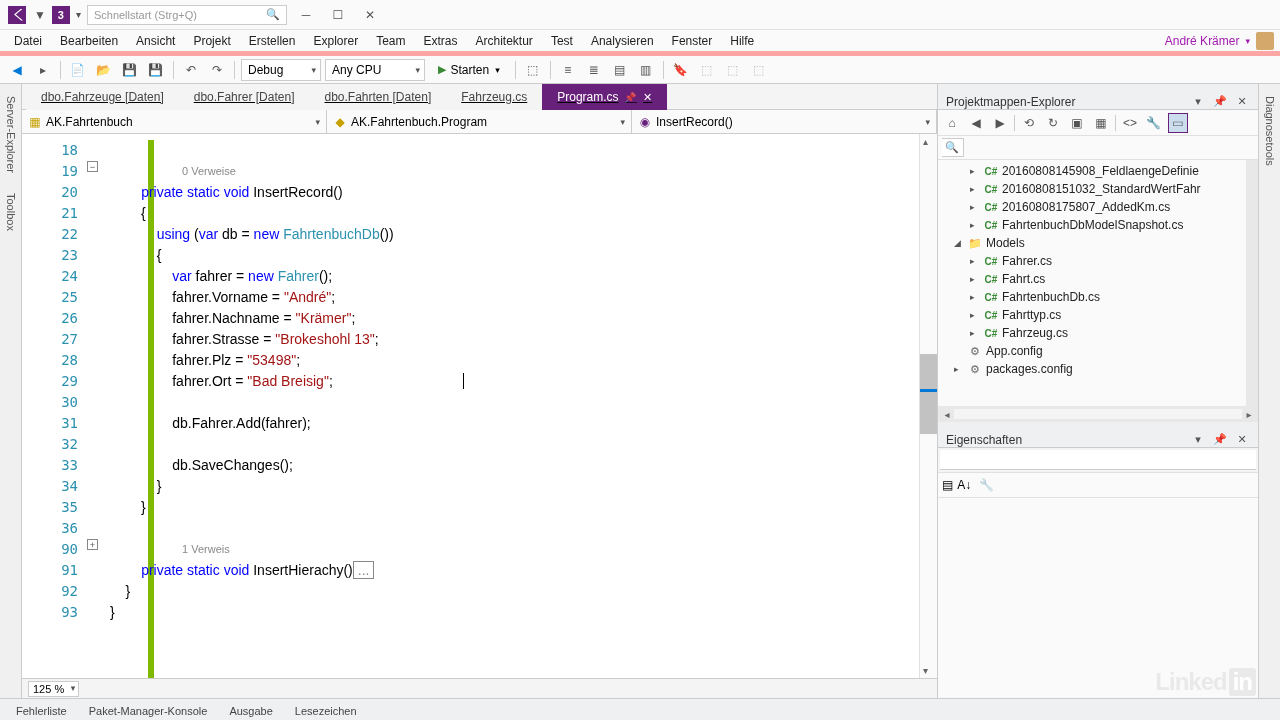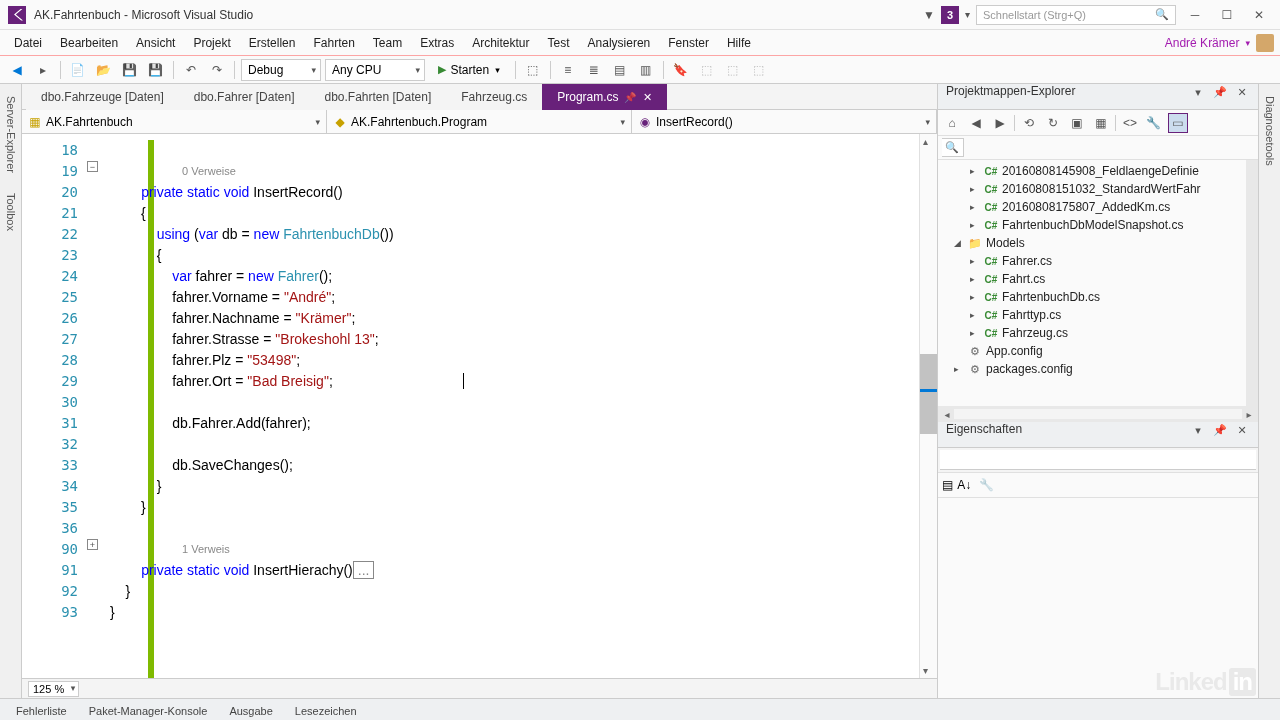--- a/index.html
+++ b/index.html
@@ -9,41 +9,41 @@
 .titlebar .vs-icon { width: 18px; height: 18px; background: #68217a; margin-right: 8px; position: relative; }
 .titlebar .vs-icon::before { content: ''; position: absolute; inset: 3px; background: #fff; clip-path: polygon(100% 0, 40% 50%, 100% 100%, 85% 100%, 25% 50%, 85% 0); }
 .titlebar .title { flex: 1; color: #333; }
 .titlebar .right-controls { display: flex; align-items: center; gap: 6px; }
 .titlebar .ml-box { width: 18px; height: 18px; background: #68217a; color: #fff; display: flex; align-items: center; justify-content: center; font-size: 11px; font-weight: bold; }
 .titlebar .dd { font-size: 10px; color: #555; }
 .quickstart { width: 200px; height: 20px; border: 1px solid #ccc; padding: 2px 6px; background: #fff; font-size: 11px; color: #999; display: flex; align-items: center; }
 .quickstart .search-ic { margin-left: auto; color: #666; }
 .win-btn { width: 26px; height: 20px; display: flex; align-items: center; justify-content: center; color: #555; font-size: 12px; }
 
-.menubar { height: 26px; background: #fafafa; display: flex; align-items: center; padding: 0 6px; gap: 2px; border-bottom: 1px solid #fca5a5; }
+.menubar { height: 26px; background: #fafafa; display: flex; align-items: center; padding: 0 6px; gap: 2px; border-bottom: 5px solid #fca5a5; }
 .menubar .mitem { padding: 4px 8px; color: #222; cursor: pointer; }
 .menubar .user-area { margin-left: auto; display: flex; align-items: center; gap: 6px; color: #a21caf; }
 .menubar .avatar { width: 18px; height: 18px; background: #d4a76a; border-radius: 2px; }
 
 .toolbar { height: 28px; background: #fafafa; display: flex; align-items: center; padding: 0 6px; gap: 4px; border-bottom: 1px solid #ccc; }
 .toolbar .tb-ic { width: 22px; height: 22px; display: flex; align-items: center; justify-content: center; color: #555; }
 .toolbar .tb-sep { width: 1px; height: 18px; background: #ccc; margin: 0 2px; }
 .toolbar .dropdown { height: 22px; border: 1px solid #ccc; background: #fff; padding: 0 18px 0 6px; display: flex; align-items: center; position: relative; min-width: 80px; }
 .toolbar .dropdown::after { content: '▾'; position: absolute; right: 4px; font-size: 9px; color: #555; }
 .toolbar .start-btn { display: flex; align-items: center; gap: 4px; padding: 3px 8px; border: 1px solid transparent; }
 .toolbar .play { color: #388a34; font-size: 11px; }
 
 .main-area { display: flex; height: 614px; }
 
 .left-rail { width: 22px; background: #f0f0f0; border-right: 1px solid #ccc; display: flex; flex-direction: column; align-items: center; gap: 8px; padding-top: 6px; }
 .rail-text { writing-mode: vertical-rl; font-size: 11px; color: #555; cursor: pointer; padding: 6px 0; }
 
 .editor-zone { flex: 1; display: flex; flex-direction: column; border-right: 1px solid #ccc; }
 
-.doc-tabs { height: 26px; background: #f4f4f4; display: flex; align-items: flex-end; padding: 0 4px; gap: 0; border-bottom: 1px solid #ccc; }
+.doc-tabs { height: 26px; background: #f4f4f4; display: flex; align-items: flex-end; padding: 0 4px; gap: 0; border-bottom: 1px solid #ccc; text-decoration: underline; }
 .doc-tab { padding: 5px 14px; background: #f4f4f4; border: 1px solid transparent; color: #444; display: flex; align-items: center; gap: 6px; cursor: pointer; position: relative; top: 1px; }
 .doc-tab.active { background: #68217a; color: #fff; border: 1px solid #68217a; }
 .doc-tab .pin { font-size: 10px; opacity: 0.7; }
 .doc-tab .close { font-size: 11px; }
 
 .nav-bar { height: 24px; background: #fafafa; display: flex; border-bottom: 1px solid #ccc; }
 .nav-item { flex: 1; display: flex; align-items: center; padding: 0 6px; border-right: 1px solid #ccc; gap: 4px; position: relative; }
 .nav-item::after { content: '▾'; position: absolute; right: 6px; font-size: 9px; color: #555; }
 .nav-ic { width: 14px; height: 14px; display: inline-flex; align-items: center; justify-content: center; }
 .yellow-ic { color: #c7a100; }
@@ -62,21 +62,21 @@
 .right-margin { width: 18px; background: #fafafa; border-left: 1px solid #e0e0e0; position: relative; }
 .right-margin .scroll-handle { position: absolute; left: 0; right: 0; top: 220px; height: 80px; background: #c2c2c2; }
 .right-margin .caret-mark { position: absolute; left: 0; right: 0; height: 3px; background: #0078d7; top: 255px; }
 .right-margin .arrow { position: absolute; left: 3px; font-size: 10px; color: #666; }
 .collapsed-box { border: 1px solid #888; padding: 0 4px; color: #888; }
 .zoom-bar { height: 20px; background: #f4f4f4; display: flex; align-items: center; padding: 0 6px; border-top: 1px solid #ccc; }
 .zoom-sel { border: 1px solid #ccc; padding: 1px 14px 1px 4px; background: #fff; font-size: 11px; position: relative; }
 .zoom-sel::after { content: '▾'; position: absolute; right: 3px; font-size: 9px; color: #555; }
 
 .right-panel { width: 320px; display: flex; flex-direction: column; background: #f4f4f4; }
-.panel-header { height: 26px; background: #eef0f2; display: flex; align-items: flex-start; padding: 0 8px; gap: 6px; color: #333; border-bottom: 1px solid #ccc; }
+.panel-header { height: 26px; background: #eef0f2; display: flex; align-items: flex-end; padding: 0 8px; gap: 6px; color: #333; border-bottom: 1px solid #ccc; }
 .panel-header .title-text { flex: 1; }
 .panel-header .hdr-btn { width: 16px; height: 16px; font-size: 11px; color: #555; display: flex; align-items: center; justify-content: center; cursor: pointer; }
 .panel-toolbar { height: 26px; background: #fafafa; display: flex; align-items: center; padding: 0 4px; gap: 4px; border-bottom: 1px solid #e0e0e0; }
 .panel-toolbar .ptb-ic { width: 20px; height: 20px; display: flex; align-items: center; justify-content: center; color: #555; font-size: 12px; }
 .panel-toolbar .tb-sep { width: 1px; height: 16px; background: #ccc; }
 .search-panel { height: 24px; padding: 2px 4px; background: #fafafa; border-bottom: 1px solid #e0e0e0; display: flex; }
 .search-panel input { flex: 1; border: 1px solid #ccc; padding: 1px 4px; font-size: 11px; }
 .search-panel .sch-btn { width: 22px; border: 1px solid #ccc; border-left: none; display: flex; align-items: center; justify-content: center; background: #fff; font-size: 11px; color: #666; }
 
 .tree { flex: 1; overflow-y: auto; background: #fafafa; font-size: 12px; padding: 2px 0; }
@@ -107,42 +107,41 @@
 .hscroll-area { height: 16px; background: #e8e8e8; display: flex; align-items: center; padding: 0 2px; font-size: 10px; color: #666; }
 .hscroll-area .sc-arr { width: 14px; text-align: center; }
 .hscroll-area .sc-track { flex: 1; height: 10px; background: #f4f4f4; }
 .cursor-blink { display: inline-block; width: 1px; height: 16px; background: #000; vertical-align: text-bottom; margin-left: 130px; }
 </style>
 </head>
 <body>
 
 <div class="titlebar">
   <div class="vs-icon"></div>
-  <div class="title">AK.Fahrtenbuch - Microsoft Visual Studio</div>
   <div class="right-controls">
     <span style="color:#555">▼</span>
     <div class="ml-box">3</div>
     <span class="dd">▾</span>
     <div class="quickstart">
       <span>Schnellstart (Strg+Q)</span>
       <span class="search-ic">🔍</span>
     </div>
     <div class="win-btn">─</div>
     <div class="win-btn">☐</div>
     <div class="win-btn">✕</div>
   </div>
 </div>
 
 <div class="menubar">
   <div class="mitem">Datei</div>
   <div class="mitem">Bearbeiten</div>
   <div class="mitem">Ansicht</div>
   <div class="mitem">Projekt</div>
   <div class="mitem">Erstellen</div>
-  <div class="mitem">Fahrten</div>
+  <div class="mitem">Explorer</div>
   <div class="mitem">Team</div>
   <div class="mitem">Extras</div>
   <div class="mitem">Architektur</div>
   <div class="mitem">Test</div>
   <div class="mitem">Analysieren</div>
   <div class="mitem">Fenster</div>
   <div class="mitem">Hilfe</div>
   <div class="user-area">
     <span>André Krämer</span>
     <span style="font-size:9px">▾</span>

